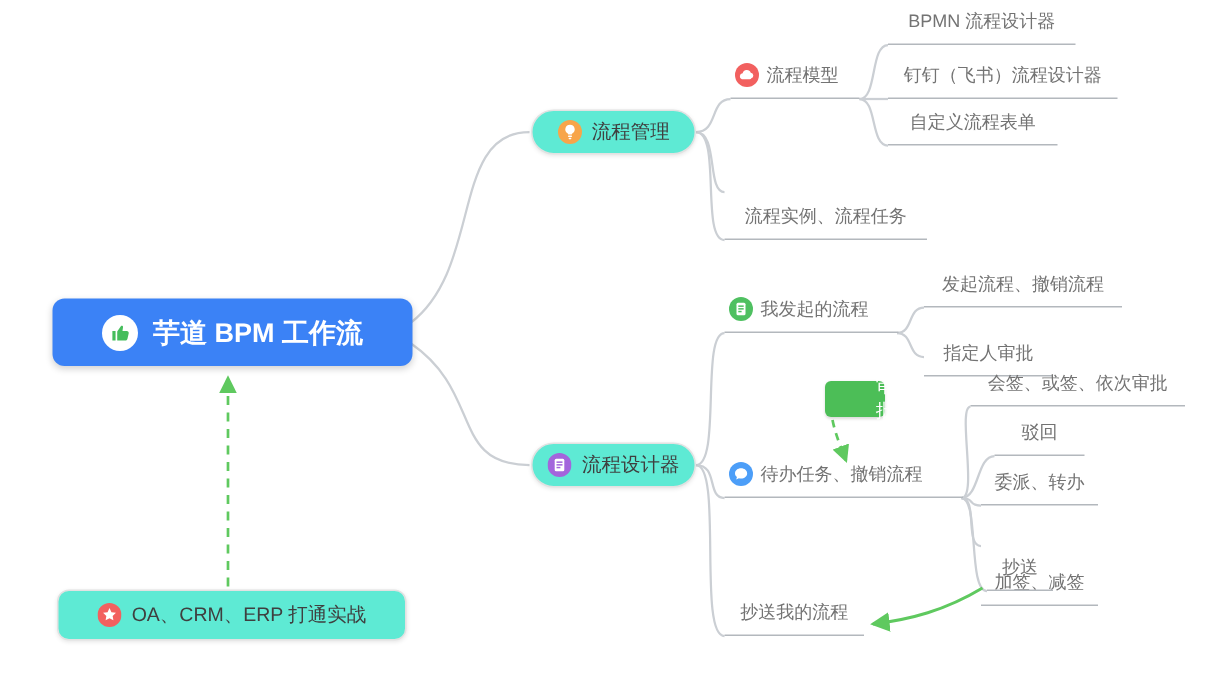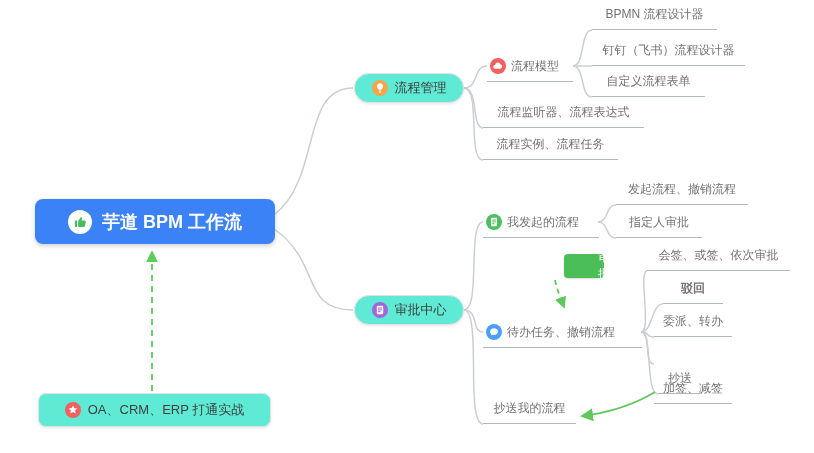--- a/index.html
+++ b/index.html
@@ -9,21 +9,21 @@
   .node{position:absolute;display:flex;align-items:center;justify-content:center;gap:7px;
         background:#5eead4;border:1px solid #e2e2e2;border-radius:15px;
         box-shadow:0 1px 3px rgba(0,0,0,.10);font-size:13px;color:#3f3f3f;
         box-sizing:border-box;white-space:nowrap;cursor:default;}
   .root{position:absolute;display:flex;align-items:center;justify-content:center;gap:10px;
         background:#3b82f6;border-radius:8px;box-shadow:0 2px 5px rgba(0,0,0,.18);
         color:#fff;font-size:18px;font-weight:bold;box-sizing:border-box;white-space:nowrap;}
   .leaf{position:absolute;box-sizing:border-box;height:24px;display:flex;align-items:flex-start;
         justify-content:center;padding:0 2px 3px;border-bottom:1.6px solid #b3b8bd;
         font-size:12px;color:#737373;white-space:nowrap;}
-  .leaf.icon-leaf{justify-content:flex-start;gap:5px;padding-left:3px;margin-top:16px;}
+  .leaf.icon-leaf{justify-content:flex-start;gap:5px;padding-left:3px;}
   .tag{position:absolute;display:flex;align-items:center;justify-content:center;
        background:#4CBE57;color:#fff;font-size:12.5px;border-radius:4px;
        box-shadow:0 1px 2px rgba(0,0,0,.15);box-sizing:border-box;}
   .ic{display:inline-flex;flex:none;line-height:0;}
 </style>
 </head>
 <body>
 
 <div id="canvas">
 
@@ -85,21 +85,21 @@
   <div class="node" style="left:354px;top:295px;width:110px;height:30px;">
     <span class="ic">
       <svg width="16" height="16" viewBox="0 0 16 16">
         <circle cx="8" cy="8" r="8" fill="#A365DC"></circle>
         <rect x="4.8" y="3.8" width="6.4" height="8.4" rx="1" fill="#fff"></rect>
         <rect x="6" y="5.6" width="4" height="1" fill="#A365DC"></rect>
         <rect x="6" y="7.4" width="4" height="1" fill="#A365DC"></rect>
         <rect x="6" y="9.2" width="2.6" height="1" fill="#A365DC"></rect>
       </svg>
     </span>
-    <span>审批中心</span>
+    <span>流程设计器</span>
   </div>
 
   <div class="leaf icon-leaf" style="left:487px;top:42px;width:86px;">
     <span class="ic">
       <svg width="16" height="16" viewBox="0 0 16 16">
         <circle cx="8" cy="8" r="8" fill="#F2605F"></circle>
         <path fill="#fff" d="M4.6 10.8a2 2 0 0 1 .5-3.9 2.8 2.8 0 0 1 5.4-.4 1.9 1.9 0 0 1 .4 3.7c-.2.4-.6.6-1.1.6H4.6z"></path>
       </svg>
     </span>
     <span>流程模型</span>
@@ -110,23 +110,20 @@
   </div>
 
   <div class="leaf" style="left:592px;top:42px;width:153px;">
     <span>钉钉（飞书）流程设计器</span>
   </div>
 
   <div class="leaf" style="left:592px;top:73px;width:113px;">
     <span>自定义流程表单</span>
   </div>
 
-  <div class="leaf" style="left:483px;top:104px;width:161px;">
-    <span>流程监听器、流程表达式</span>
-  </div>
 
   <div class="leaf" style="left:483px;top:136px;width:135px;">
     <span>流程实例、流程任务</span>
   </div>
 
   <div class="leaf icon-leaf" style="left:483px;top:198px;width:116px;font-family:Liberation Mono, monospace;">
     <span class="ic">
       <svg width="16" height="16" viewBox="0 0 16 16">
         <circle cx="8" cy="8" r="8" fill="#4FC061"></circle>
         <rect x="5" y="3.8" width="6" height="8.4" rx="1" fill="#fff"></rect>
@@ -135,43 +132,43 @@
         <rect x="6.2" y="9.2" width="2.2" height="1" fill="#4FC061"></rect>
       </svg>
     </span>
     <span>我发起的流程</span>
   </div>
 
   <div class="leaf" style="left:616px;top:181px;width:132px;">
     <span>发起流程、撤销流程</span>
   </div>
 
-  <div class="leaf" style="left:616px;top:214px;width:86px;">
+  <div class="leaf" style="left:616px;top:227px;width:86px;">
     <span>指定人审批</span>
   </div>
 
-  <div class="tag" style="left:564px;top:254px;width:38px;height:24px;padding-left:40px;">
+  <div class="tag" style="left:550px;top:254px;width:38px;height:24px;padding-left:40px;">
     <span>审批</span>
   </div>
 
   <div class="leaf icon-leaf" style="left:483px;top:308px;width:159px;">
     <span class="ic">
       <svg width="16" height="16" viewBox="0 0 16 16">
         <circle cx="8" cy="8" r="8" fill="#4C9EF8"></circle>
         <path fill="#fff" d="M8 4.2c2.3 0 4.1 1.5 4.1 3.4S10.3 11 8 11c-.5 0-1-.1-1.4-.2L4.8 11.6l.5-1.6C4.5 9.4 4 8.6 4 7.6c0-1.9 1.8-3.4 4-3.4z"></path>
       </svg>
     </span>
     <span>待办任务、撤销流程</span>
   </div>
 
   <div class="leaf" style="left:647px;top:247px;width:143px;">
     <span>会签、或签、依次审批</span>
   </div>
 
-  <div class="leaf" style="left:663px;top:280px;width:60px;font-weight:bold;">
+  <div class="leaf" style="left:663px;top:280px;width:60px;">
     <span>驳回</span>
   </div>
 
   <div class="leaf" style="left:654px;top:313px;width:78px;">
     <span>委派、转办</span>
   </div>
 
   <div class="leaf" style="left:654px;top:340px;width:78px;margin-top:40px;">
     <span>加签、减签</span>
   </div>

